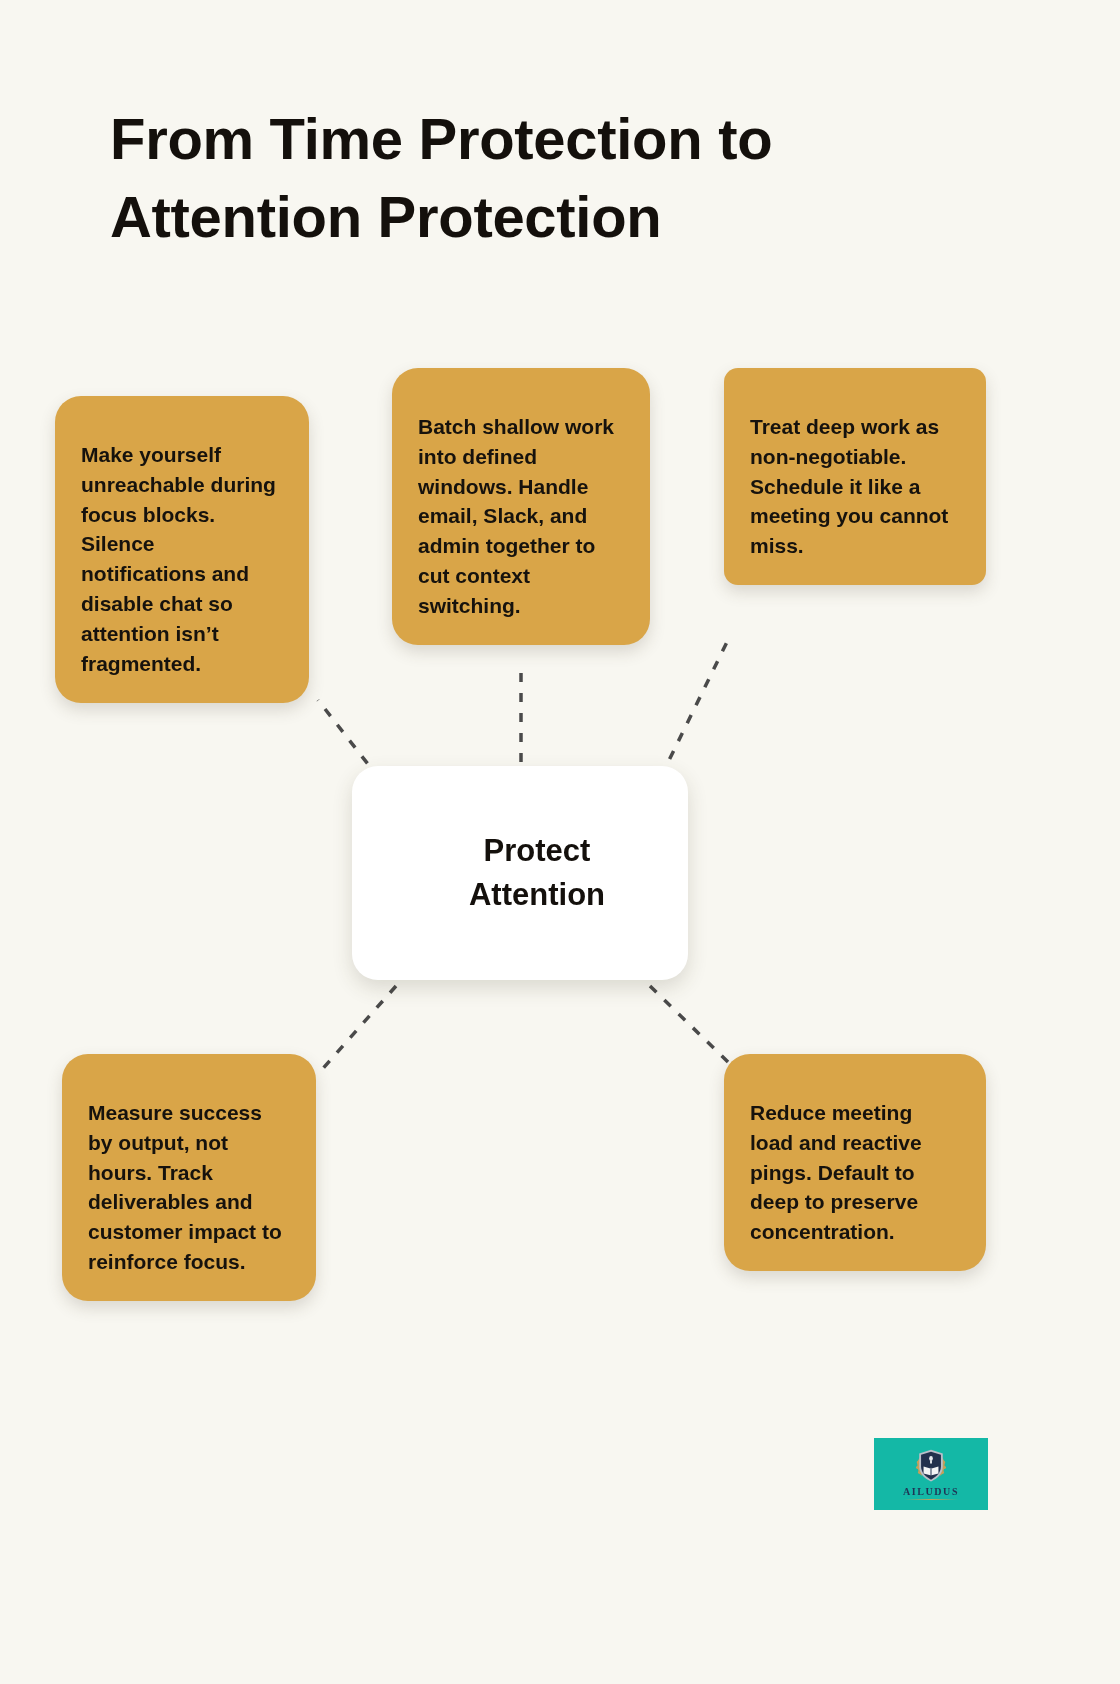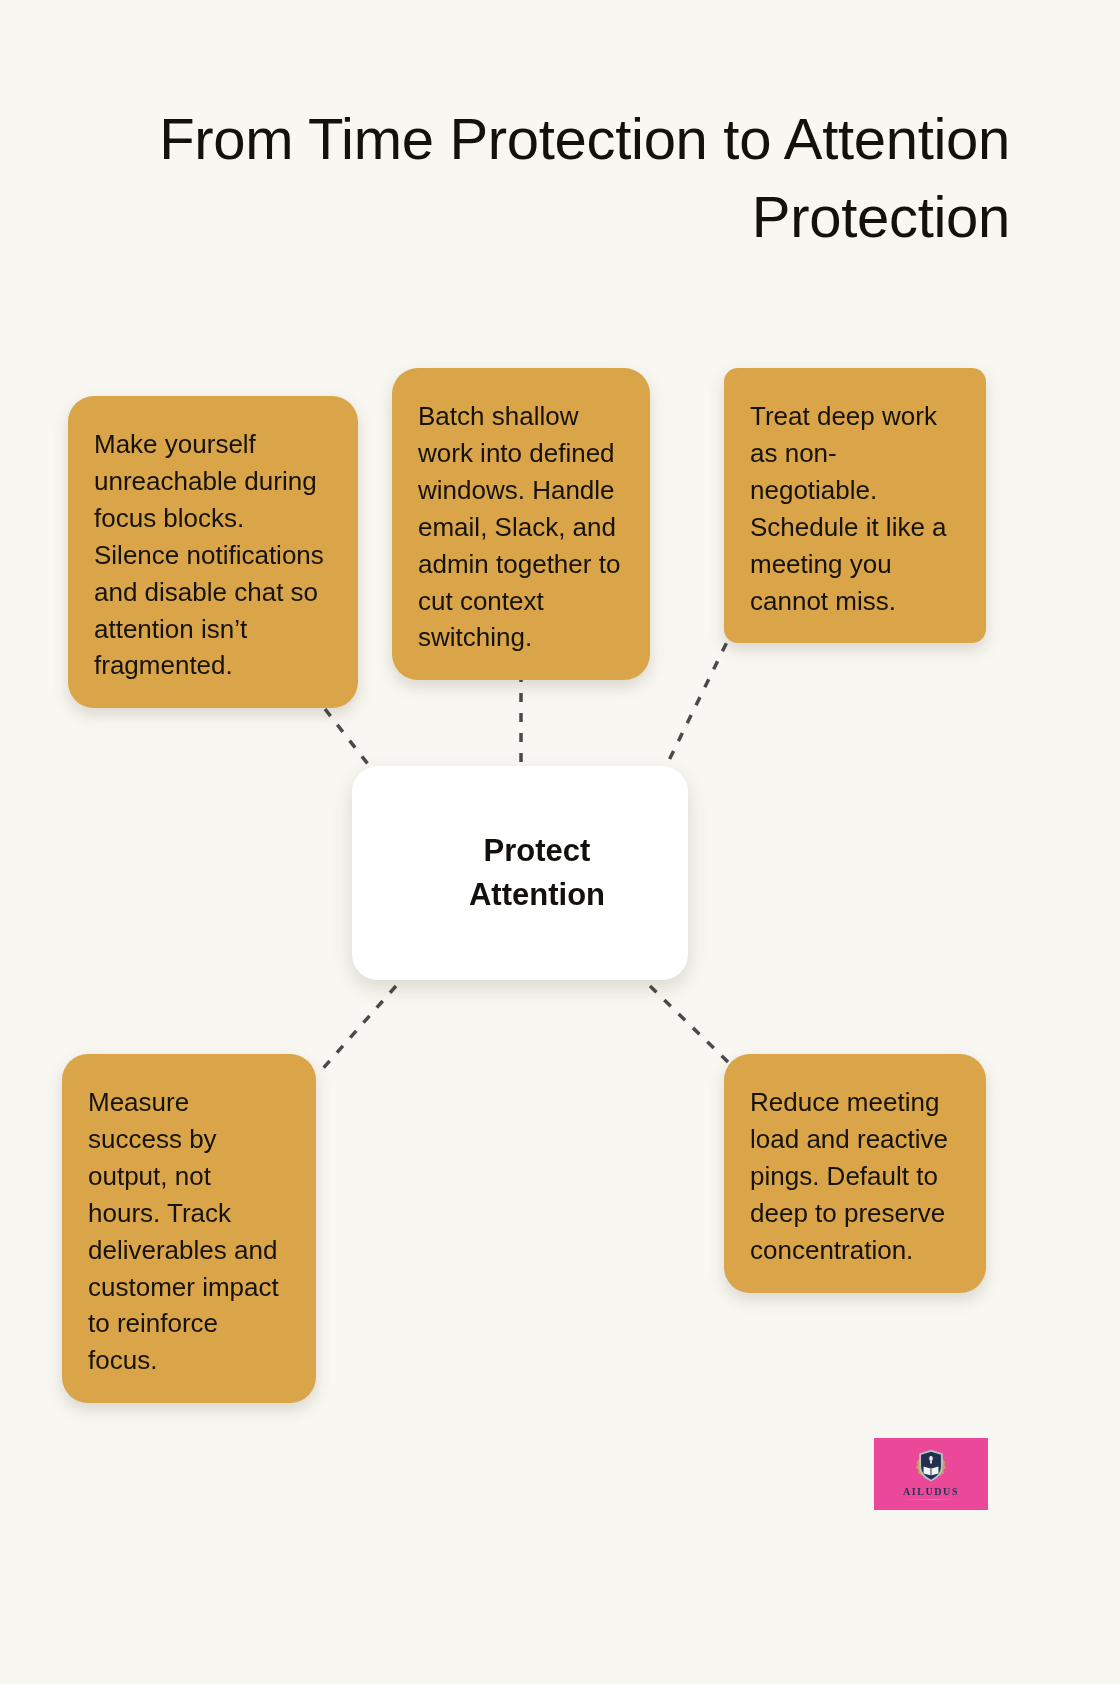--- a/index.html
+++ b/index.html
@@ -20,55 +20,56 @@
     height: 1684px;
     background: #f8f7f1;
   }
 
   
   .title {
     position: absolute;
     left: 110px;
     top: 100px;
     width: 900px;
-    text-align: right;
+    text-align: left;
     font-size: 58px;
     line-height: 1.35;
-    font-weight: normal;
+    font-weight: bold;
     color: #14100c;
     letter-spacing: -0.3px;
   }
 
   
   .connectors {
     position: absolute;
     left: 0; top: 0;
     width: 1120px;
     height: 1684px;
     pointer-events: none;
   }
 
   
   .node {
     position: absolute;
     box-sizing: border-box;
     border-radius: 26px;
     background: #d9a548;
     box-shadow: 0 7px 16px rgba(70,60,40,0.17);
-    padding: 30px 28px 24px 26px;
+    padding: 44px 28px 24px 26px;
     color: #16120d;
-    font-size: 26px;
+    font-size: 21px;
     line-height: 1.42;
+    font-weight: bold;
   }
   .node-text {
     display: block;
     white-space: pre-line;
   }
 
-  .node.n1 { left: 68px;  top: 396px;  width: 290px; }
+  .node.n1 { left: 55px;  top: 396px;  width: 254px; }
   .node.n2 { left: 392px; top: 368px;  width: 258px; }
   .node.n3 { left: 724px; top: 368px;  width: 262px; border-radius: 14px; }
   .node.n4 { left: 62px;  top: 1054px; width: 254px; }
   .node.n5 { left: 724px; top: 1054px; width: 262px; }
 
   .center-node {
     position: absolute;
     left: 352px;
     top: 766px;
     width: 336px;
@@ -91,21 +92,21 @@
     margin-left: 34px;
   }
 
   
   .logo-card {
     position: absolute;
     left: 874px;
     top: 1438px;
     width: 114px;
     height: 72px;
-    background: #ec4899;
+    background: #14b8a6;
     display: flex;
     flex-direction: column;
     align-items: center;
     justify-content: center;
     gap: 2px;
   }
   .logo-mark {
     width: 40px;
     height: 36px;
     display: block;

